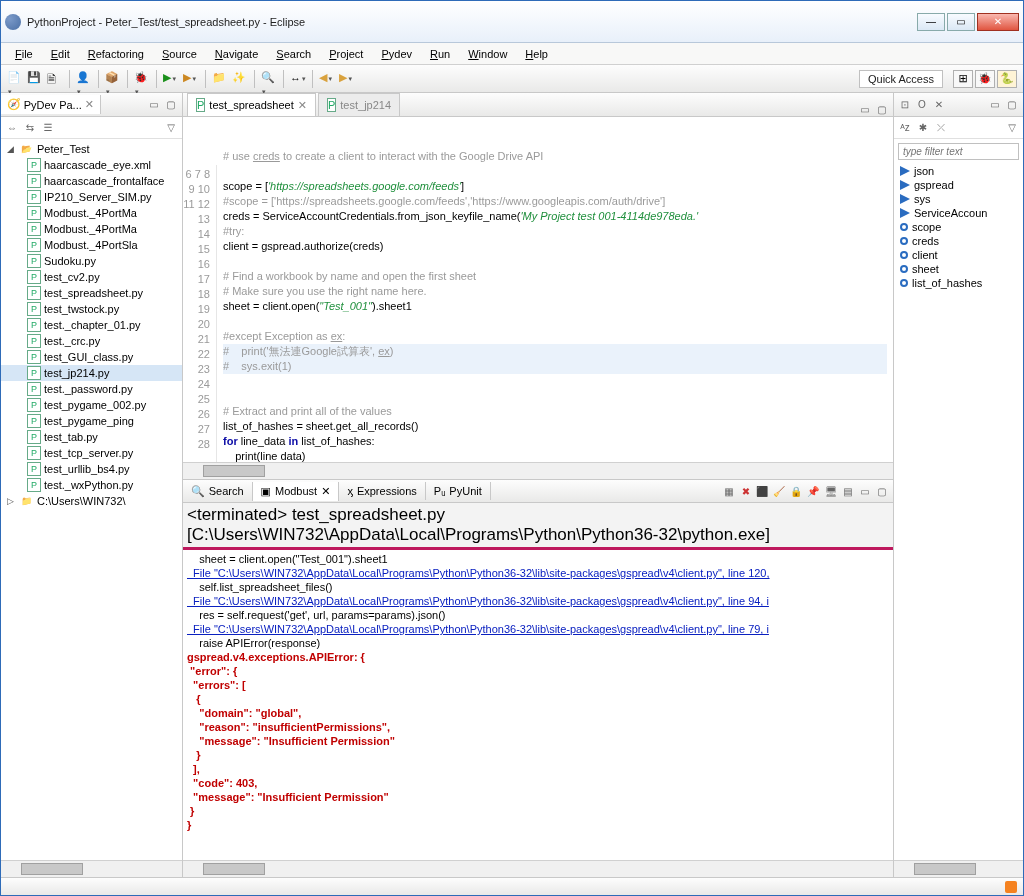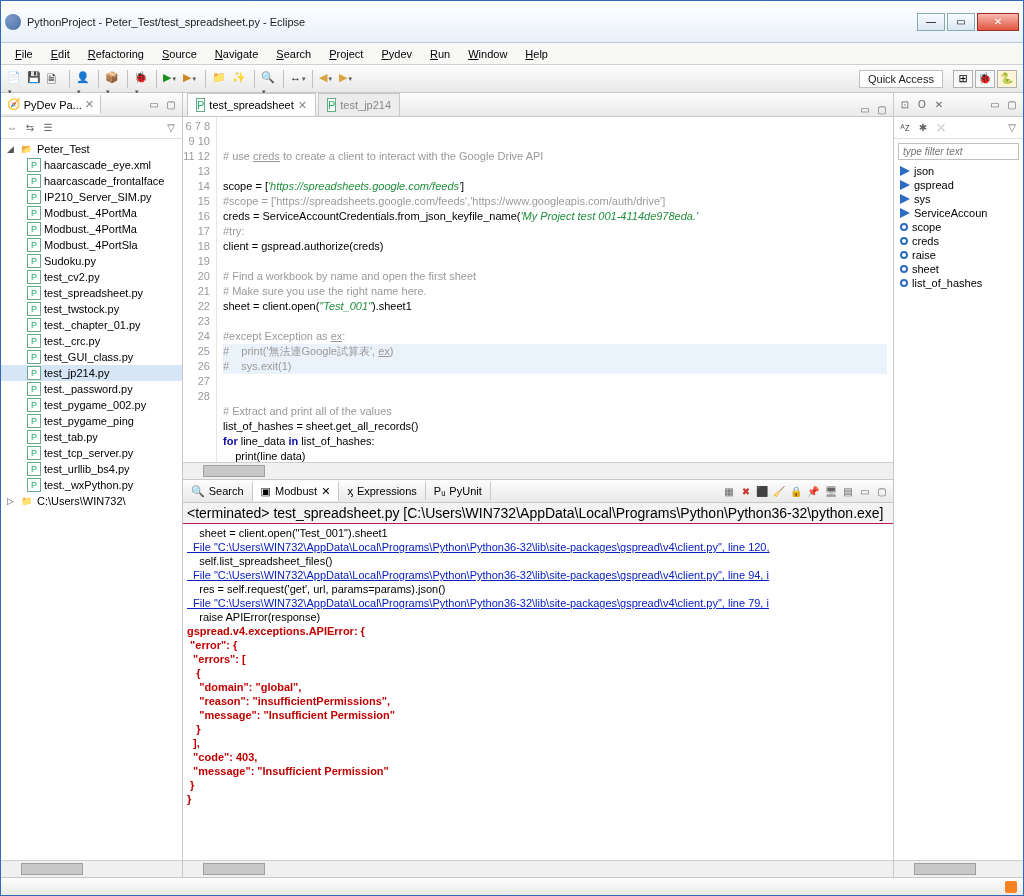--- a/index.html
+++ b/index.html
@@ -31,21 +31,21 @@
 .tree-item .fi { width: 14px; height: 14px; display: inline-flex; align-items: center; justify-content: center; font-size: 9px; }
 .fi.py { background: #fff; border: 1px solid #6a8; color: #2a6; }
 .fi.folder { color: #d9a23e; }
 .fi.proj { color: #d9a23e; }
 .center { flex: 1; display: flex; flex-direction: column; min-width: 0; }
 .editor-tabs { height: 24px; background: linear-gradient(#fdfdfd, #e9e9e8); display: flex; align-items: flex-end; border-bottom: 1px solid #c8c8c8; padding-left: 4px; }
 .etab { padding: 4px 8px; border: 1px solid #c8c8c8; border-bottom: none; background: #fff; display: flex; align-items: center; gap: 4px; margin-right: 2px; font-size: 10px; cursor: pointer; }
 .etab.inactive { background: #ececec; color: #888; }
 .etab .x { color: #888; }
 .editor { flex: 1; display: flex; min-height: 0; background: #fff; font-family: Consolas, monospace; font-size: 12px; }
-.gutter { width: 34px; background: #fff; color: #9a9a9a; text-align: right; padding: 2px 6px 2px 0; border-right: 1px solid #e6e6e6; line-height: 15px; }
+.gutter { width: 34px; background: #fff; color: #9a9a9a; text-align: right; padding: 2px 6px 2px 0; border-right: 1px solid #e6e6e6; line-height: 15px; margin-top: 48px; }
 .code { flex: 1; padding: 2px 6px; white-space: pre; overflow: auto; line-height: 15px; }
 .code .c { color: #9a9a9a; }
 .code .s { color: #1f8f3c; font-style: italic; }
 .code .k { color: #0a0aa5; font-weight: bold; }
 .code .n { color: #000; }
 .hl { background: #eaf2fb; display: inline-block; width: 100%; }
 .bottom-tabs { height: 24px; background: linear-gradient(#fdfdfd, #e9e9e8); display: flex; align-items: center; border-top: 1px solid #c8c8c8; border-bottom: 1px solid #c8c8c8; }
 .btab { padding: 3px 8px; display: flex; align-items: center; gap: 4px; border-right: 1px solid #c8c8c8; cursor: pointer; font-size: 10px; }
 .btab.active { background: #fff; }
 .console { flex: 1; overflow: auto; background: #fff; font-family: Consolas, monospace; font-size: 12px; line-height: 14px; padding: 2px 4px; white-space: pre; }
@@ -336,21 +336,21 @@
         <span class="mini" style="color:#c33">⬛</span>
         <span class="mini">🧹</span>
         <span class="mini">🔒</span>
         <span class="mini">📌</span>
         <span class="mini">🖥</span>
         <span class="mini">▤</span>
         <span class="mini">▭</span>
         <span class="mini">▢</span>
       </div>
     </div>
-    <div style="padding:2px 4px;font-size:14px;border-bottom:1px solid #be185d">&lt;terminated&gt; test_spreadsheet.py [C:\Users\WIN732\AppData\Local\Programs\Python\Python36-32\python.exe]</div>
+    <div style="padding:2px 4px;font-size:17px;border-bottom:3px solid #be185d">&lt;terminated&gt; test_spreadsheet.py [C:\Users\WIN732\AppData\Local\Programs\Python\Python36-32\python.exe]</div>
     <div class="console" id="console"><span class="k2">    sheet = client.open("Test_001").sheet1</span>
 <span class="b">  File "C:\Users\WIN732\AppData\Local\Programs\Python\Python36-32\lib\site-packages\gspread\v4\client.py", line 120,</span>
 <span class="k2">    self.list_spreadsheet_files()</span>
 <span class="b">  File "C:\Users\WIN732\AppData\Local\Programs\Python\Python36-32\lib\site-packages\gspread\v4\client.py", line 94, i</span>
 <span class="k2">    res = self.request('get', url, params=params).json()</span>
 <span class="b">  File "C:\Users\WIN732\AppData\Local\Programs\Python\Python36-32\lib\site-packages\gspread\v4\client.py", line 79, i</span>
 <span class="k2">    raise APIError(response)</span>
 <span class="r">gspread.v4.exceptions.APIError: {</span>
 <span class="r"> "error": {</span>
 <span class="r">  "errors": [</span>
@@ -406,21 +406,21 @@
         <div class="outline-item">
           <span class="oi-icon var"></span>
           <span>scope</span>
         </div>
         <div class="outline-item">
           <span class="oi-icon var"></span>
           <span>creds</span>
         </div>
         <div class="outline-item">
           <span class="oi-icon var"></span>
-          <span>raise</span>
+          <span>client</span>
         </div>
         <div class="outline-item">
           <span class="oi-icon var"></span>
           <span>sheet</span>
         </div>
         <div class="outline-item">
           <span class="oi-icon var"></span>
           <span>list_of_hashes</span>
         </div>
       </div>

